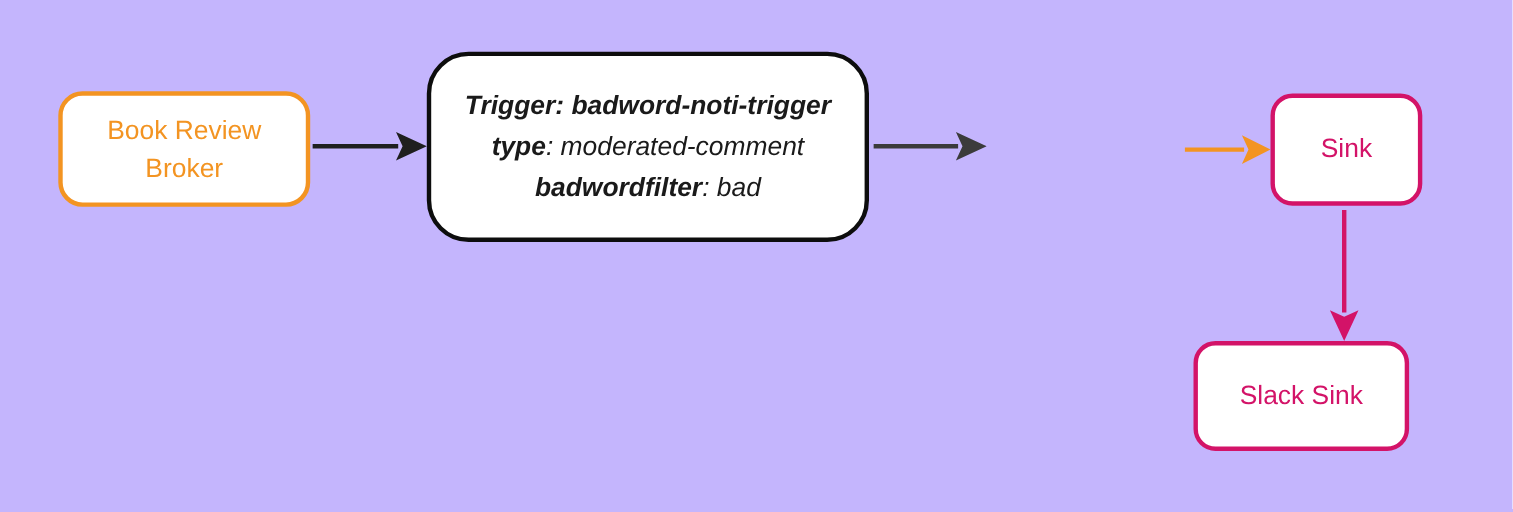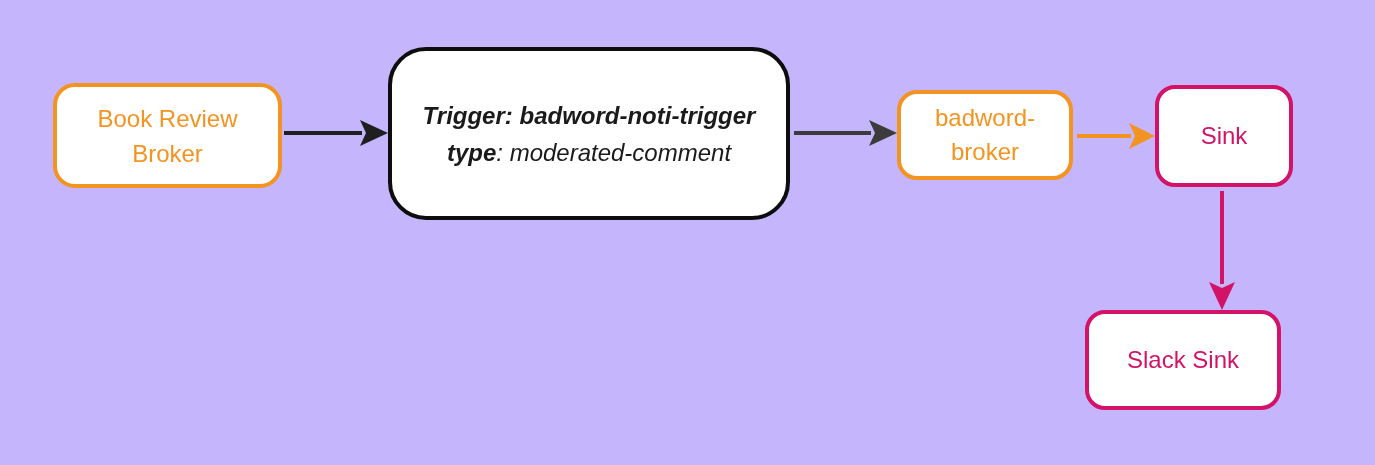--- a/index.html
+++ b/index.html
@@ -69,31 +69,30 @@
     <polygon points="76,1 104,14 76,27 82,14" fill="#1F1F1F"></polygon>
   </svg>
 
   <div class="node node-trigger">
     <div class="t-line">
       <strong>Trigger: badword-noti-trigger</strong>
     </div>
     <div class="t-line">
       <strong>type</strong><span>: moderated-comment</span>
     </div>
+    <div class="t-line">
+      <strong>badwordfilter</strong><span>: bad</span>
+    </div>
   </div>
 
   <svg class="arrow" style="left:794px; top:119px;" width="103" height="28" viewBox="0 0 103 28">
     <line x1="0" y1="14" x2="77" y2="14" stroke="#3B3B3B" stroke-width="4"></line>
     <polygon points="75,1 103,14 75,27 81,14" fill="#3B3B3B"></polygon>
   </svg>
 
-  <div class="node node-badword">
-    <div class="t-line">badword-</div>
-    <div class="t-line">broker</div>
-  </div>
 
   <svg class="arrow" style="left:1077px; top:122px;" width="78" height="28" viewBox="0 0 78 28">
     <line x1="0" y1="14" x2="54" y2="14" stroke="#F39422" stroke-width="4"></line>
     <polygon points="52,1 78,14 52,27 58,14" fill="#F39422"></polygon>
   </svg>
 
   <div class="node node-pipe">
     <div class="t-line">Sink</div>
   </div>
 

